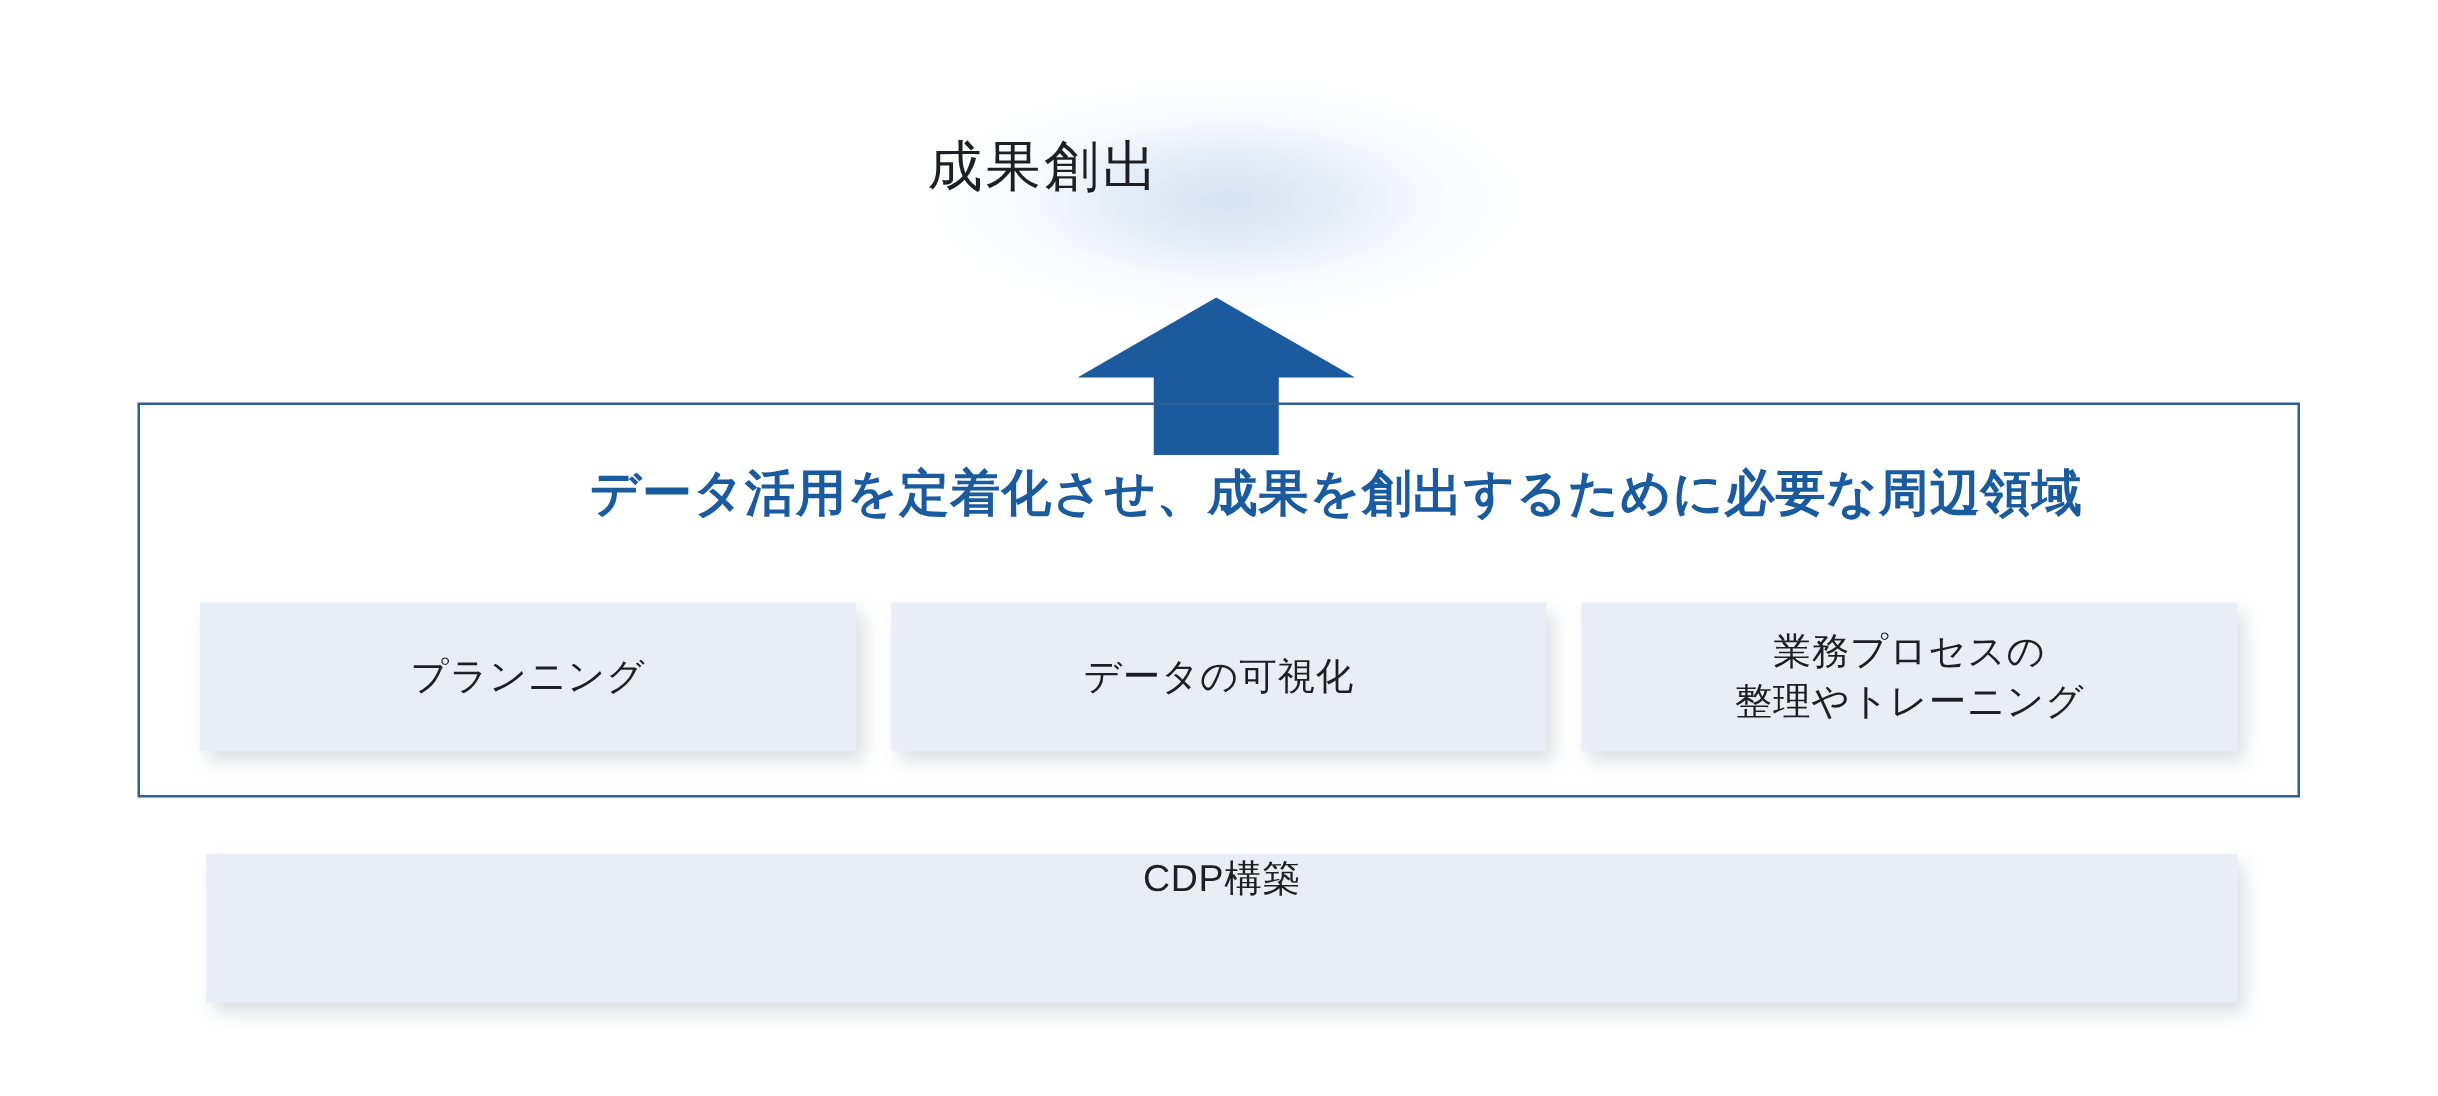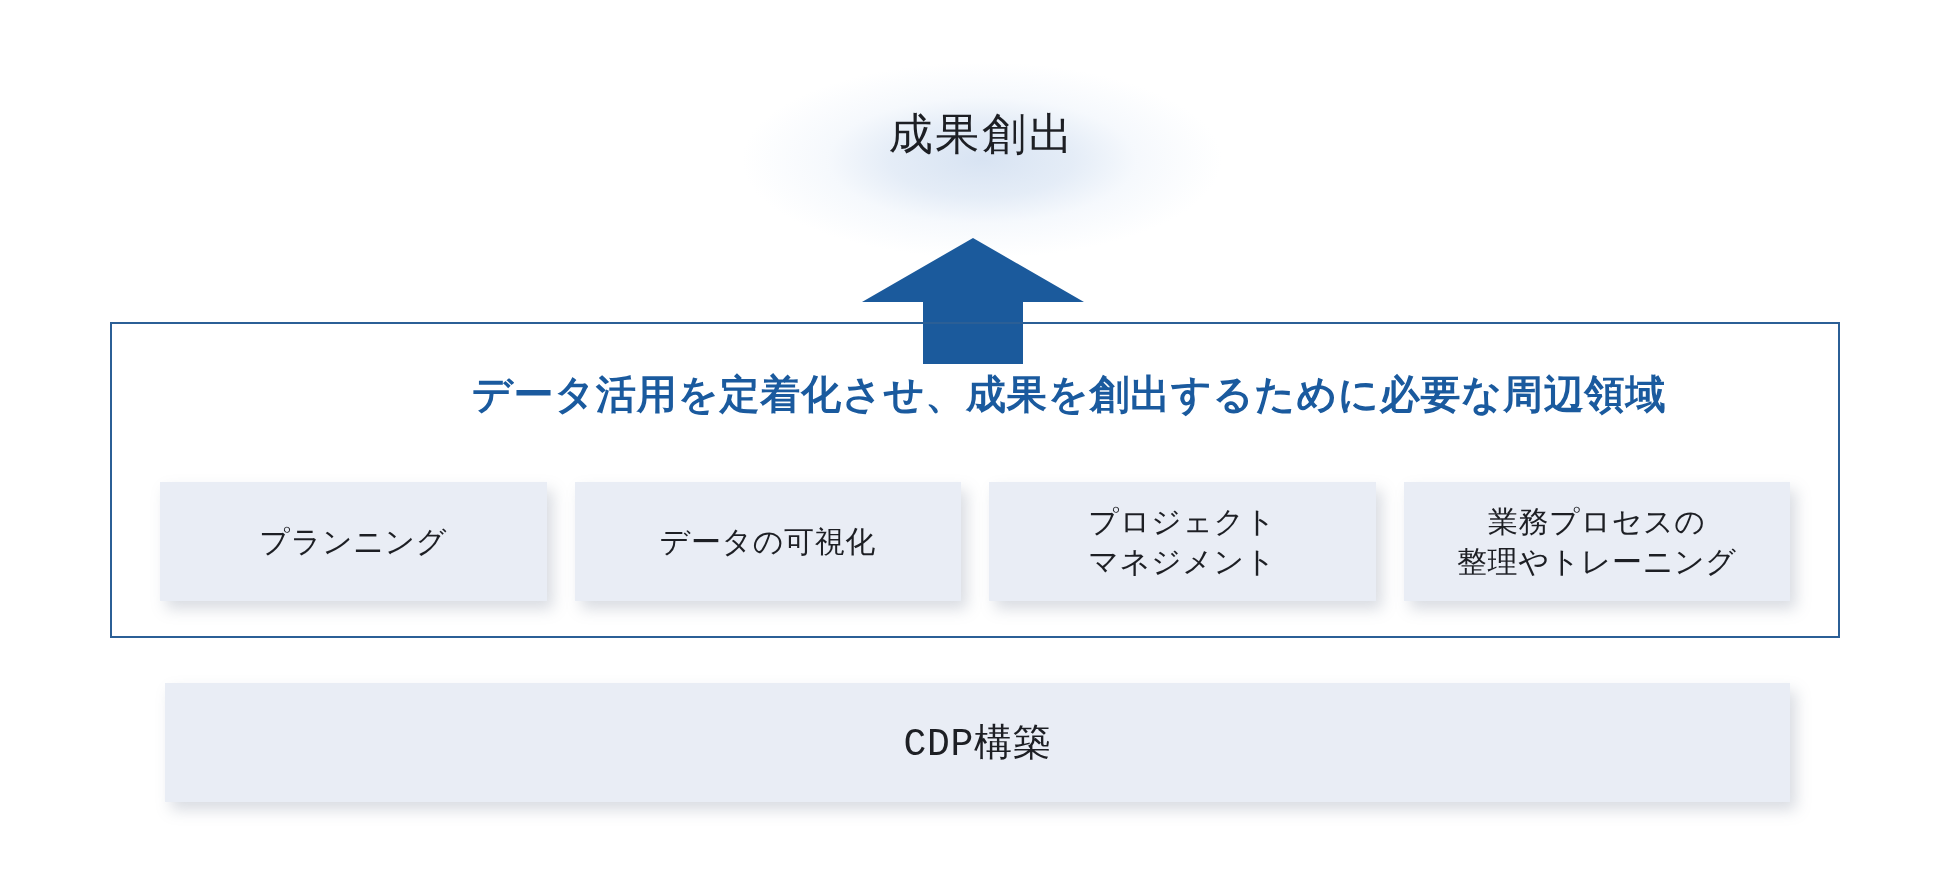--- a/index.html
+++ b/index.html
@@ -33,21 +33,21 @@
                  rgba(222,232,245,0.80) 38%,
                  rgba(234,241,250,0.45) 64%,
                  rgba(255,255,255,0.0) 100%);
     pointer-events: none;
   }
   .outcome-label {
     position: absolute;
     left: 742px;
     top: 108px;
     width: 480px;
-    text-align: center;
+    text-align: left;
     font-size: 44px;
     line-height: 1.2;
     letter-spacing: 0.06em;
     color: #1d1f24;
     white-space: nowrap;
   }
 
   
   .arrow {
     position: absolute;
@@ -113,26 +113,24 @@
   
   .foundation {
     position: absolute;
     left: 165px;
     top: 683px;
     width: 1625px;
     height: 119px;
     background: #e9edf5;
     box-shadow: 6px 8px 14px rgba(120,130,150,0.28);
     display: flex;
-    align-items: center;
     justify-content: center;
     color: #1d1f24;
-    font-size: 38px;
+    font-size: 30px;
     letter-spacing: 0.02em;
-    font-family: Liberation Mono, monospace;
   }
 </style>
 </head>
 <body>
 
 <div id="canvas">
 
   <div class="glow"></div>
   <div class="outcome-label">成果創出</div>
 
@@ -141,22 +139,20 @@
       <polygon points="111,0 222,64 161,64 161,126 61,126 61,64 0,64" fill="#1b5a9c"></polygon>
     </svg>
   </div>
 
   <div class="region"></div>
   <div class="region-title">データ活用を定着化させ、成果を創出するために必要な周辺領域</div>
 
   <div class="cards">
     <div class="card">プランニング</div>
     <div class="card">データの可視化</div>
-    <div class="card">プロジェクト
-マネジメント</div>
     <div class="card">業務プロセスの
 整理やトレーニング</div>
   </div>
 
   <div class="foundation">
     <span>CDP構築</span>
   </div>
 
 </div>
 

